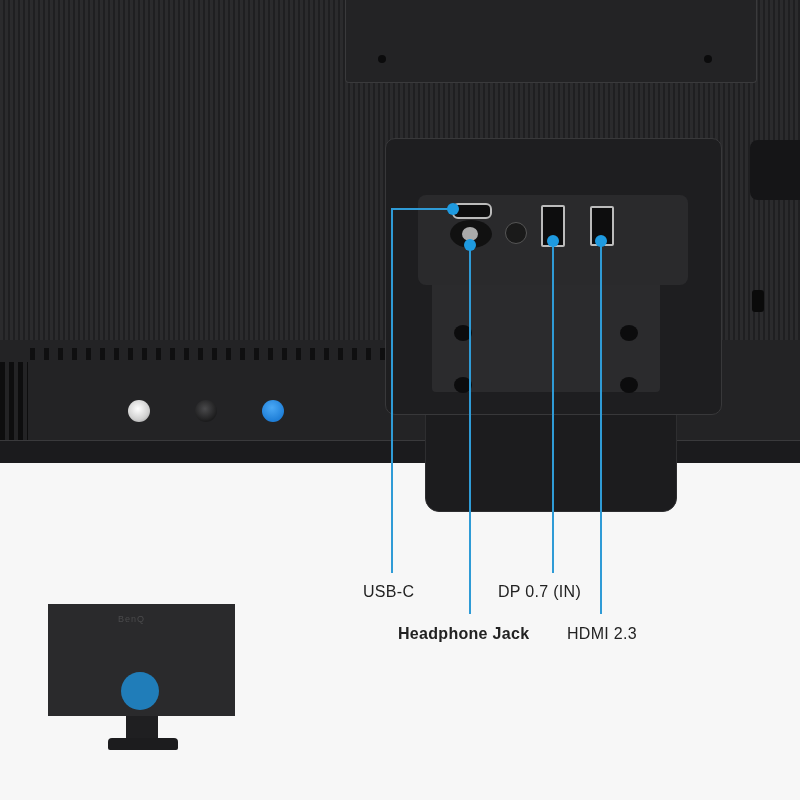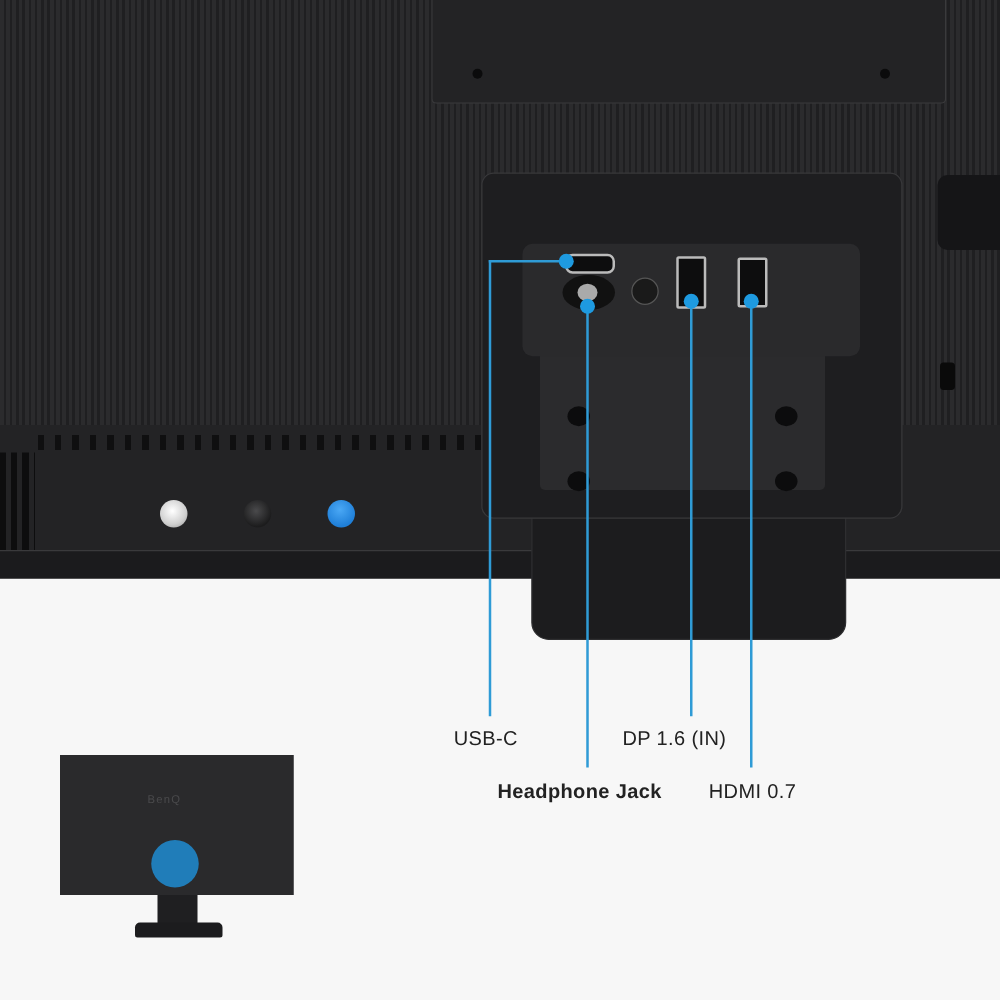--- a/index.html
+++ b/index.html
@@ -32,21 +32,21 @@
   .port-dp{left:541px;top:205px;width:20px;height:38px;background:#0d0d0e;border:2px solid #bbb;border-radius:2px;}
   .port-hdmi{left:590px;top:206px;width:20px;height:36px;background:#0d0d0e;border:2px solid #bbb;border-radius:2px;}
   .kensington{left:752px;top:290px;width:12px;height:22px;background:#0a0a0a;border-radius:3px;}
   .right-foot{left:750px;top:140px;width:50px;height:60px;background:#151517;border-radius:8px 0 0 8px;}
   
   .line{background:#2f9bd6;}
   .dot{width:12px;height:12px;border-radius:50%;background:#1e9ae0;}
   .label{font-size:16px;color:#222;letter-spacing:0.3px;white-space:nowrap;}
   
   .thumb-screen{left:48px;top:604px;width:187px;height:112px;background:#2a2a2c;}
-  .thumb-logo{left:118px;top:634px;font-size:9px;color:#4a4a4c;letter-spacing:1px;text-align:right;}
+  .thumb-logo{left:118px;top:614px;font-size:9px;color:#4a4a4c;letter-spacing:1px;text-align:right;}
   .thumb-neck{left:126px;top:716px;width:32px;height:26px;background:#1f1f21;}
   .thumb-base{left:108px;top:738px;width:70px;height:12px;background:#1c1c1e;border-radius:4px 4px 2px 2px;}
   .thumb-highlight{left:121px;top:672px;width:38px;height:38px;border-radius:50%;background:rgba(31,140,210,0.85);}
 </style>
 </head>
 <body>
 
 <div class="abs monitor-back"></div>
 <div class="abs vesa-plate">
   <div class="abs screw" style="left:32px;top:55px;"></div>
@@ -88,20 +88,20 @@
 <div class="abs dot" style="left:464px;top:239px;"></div>
 
 <div class="abs line" style="left:552px;top:240px;width:2px;height:333px;"></div>
 <div class="abs dot" style="left:547px;top:235px;"></div>
 
 <div class="abs line" style="left:600px;top:240px;width:2px;height:374px;"></div>
 <div class="abs dot" style="left:595px;top:235px;"></div>
 
 <div class="abs label" style="left:363px;top:583px;text-align:right;">USB-C</div>
 <div class="abs label" style="left:398px;top:625px;font-weight:bold;">Headphone Jack</div>
-<div class="abs label" style="left:498px;top:583px;">DP 1.6 (IN)</div>
-<div class="abs label" style="left:567px;top:625px;">HDMI 0.7</div>
+<div class="abs label" style="left:498px;top:583px;">DP 0.7 (IN)</div>
+<div class="abs label" style="left:567px;top:625px;">HDMI 2.3</div>
 
 <div class="abs thumb-screen"></div>
 <div class="abs thumb-logo">BenQ</div>
 <div class="abs thumb-neck"></div>
 <div class="abs thumb-base"></div>
 <div class="abs thumb-highlight"></div>
 
 </body></html>

